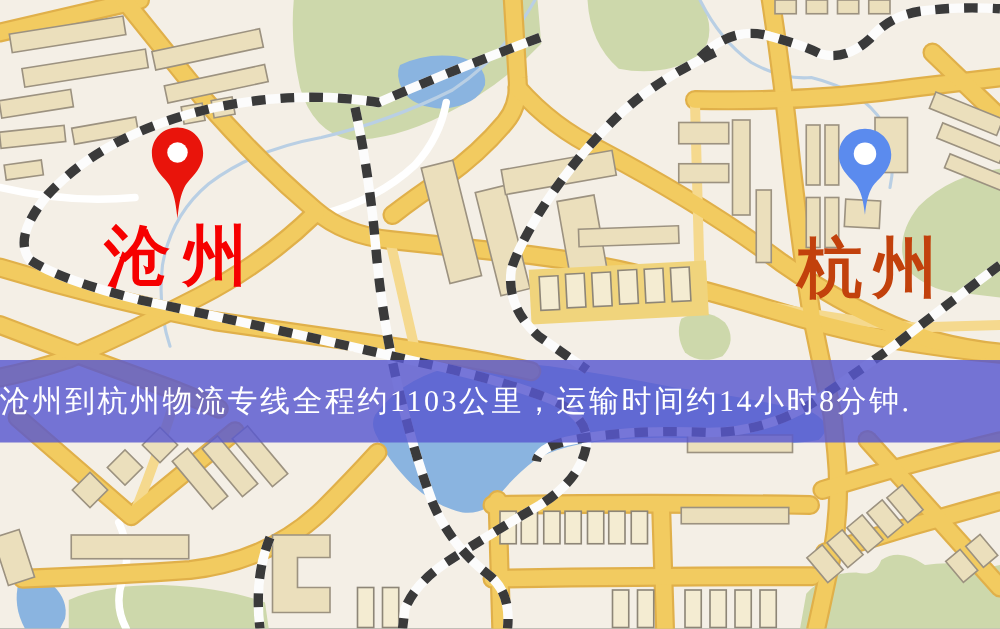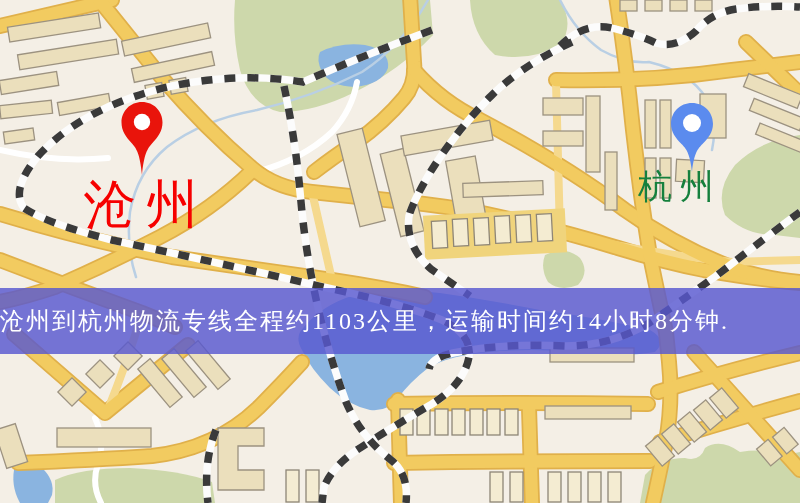--- a/index.html
+++ b/index.html
@@ -24,23 +24,23 @@
   
   .banner{position:absolute;left:0;top:288px;width:800px;height:66px;
           background:rgba(88,88,208,0.82);display:flex;align-items:center;
           z-index:3;}
   .banner span{color:#ffffff;font-size:24px;letter-spacing:2px;
           font-family:"Liberation Serif",serif;white-space:nowrap;}
 
   
   .pin{position:absolute;z-index:4;}
   .pin-label{position:absolute;z-index:4;font-family:"Liberation Serif",serif;
-          font-weight:normal;white-space:nowrap;}
+          font-weight:bold;white-space:nowrap;}
   .origin-label{left:84px;top:170px;font-size:52px;letter-spacing:10px;color:#f60000;}
-  .dest-label{left:638px;top:164px;font-size:34px;letter-spacing:8px;color:#15803d;}
+  .dest-label{left:638px;top:180px;font-size:52px;letter-spacing:8px;color:#c2410c;}
 </style>
 </head>
 <body>
 
 <div class="screen">
 
   <svg width="800" height="503" viewBox="0 0 800 503">
 
     <defs>
       <g id="gmajor">

